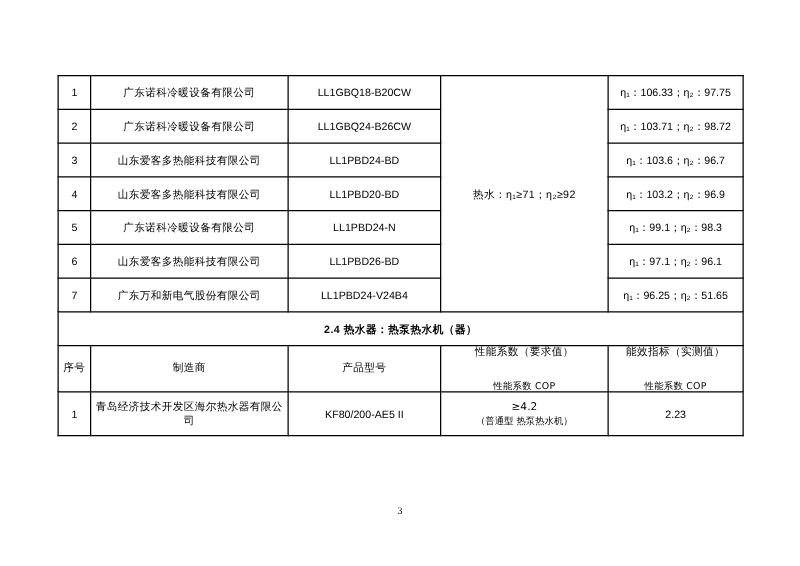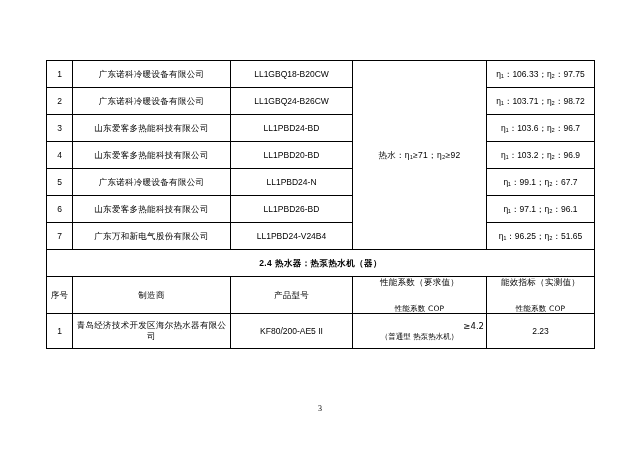--- a/index.html
+++ b/index.html
@@ -75,21 +75,20 @@
     font-size: 7.5px;
     letter-spacing: 0.2px;
     display: block;
     margin-top: 16px;
   }
   .last-row td { height: 34px; }
   .spec2 .line1 {
     display: block;
     font-size: 8.5px;
     font-family: "DejaVu Sans", "Liberation Sans", sans-serif;
-    text-align: right;
   }
   .spec2 .line2 {
     display: block;
     font-size: 7.5px;
     font-family: "DejaVu Sans", "Liberation Sans", sans-serif;
     margin-top: 1px;
   }
   .mono {
     font-family: "Liberation Serif", serif;
     font-size: 8.5px;
@@ -147,21 +146,21 @@
         <tr class="r1">
           <td class="mono">4</td>
           <td class="cn">山东爱客多热能科技有限公司</td>
           <td class="mono">LL1PBD20-BD</td>
           <td class="perf">η₁：103.2；η₂：96.9</td>
         </tr>
         <tr class="r1">
           <td class="mono">5</td>
           <td class="cn">广东诺科冷暖设备有限公司</td>
           <td class="mono">LL1PBD24-N</td>
-          <td class="perf">η₁：99.1；η₂：67.7</td>
+          <td class="perf">η₁：99.1；η₂：98.3</td>
         </tr>
         <tr class="r1">
           <td class="mono">6</td>
           <td class="cn">山东爱客多热能科技有限公司</td>
           <td class="mono">LL1PBD26-BD</td>
           <td class="perf">η₁：97.1；η₂：96.1</td>
         </tr>
         <tr class="r1">
           <td class="mono">7</td>
           <td class="cn">广东万和新电气股份有限公司</td>

